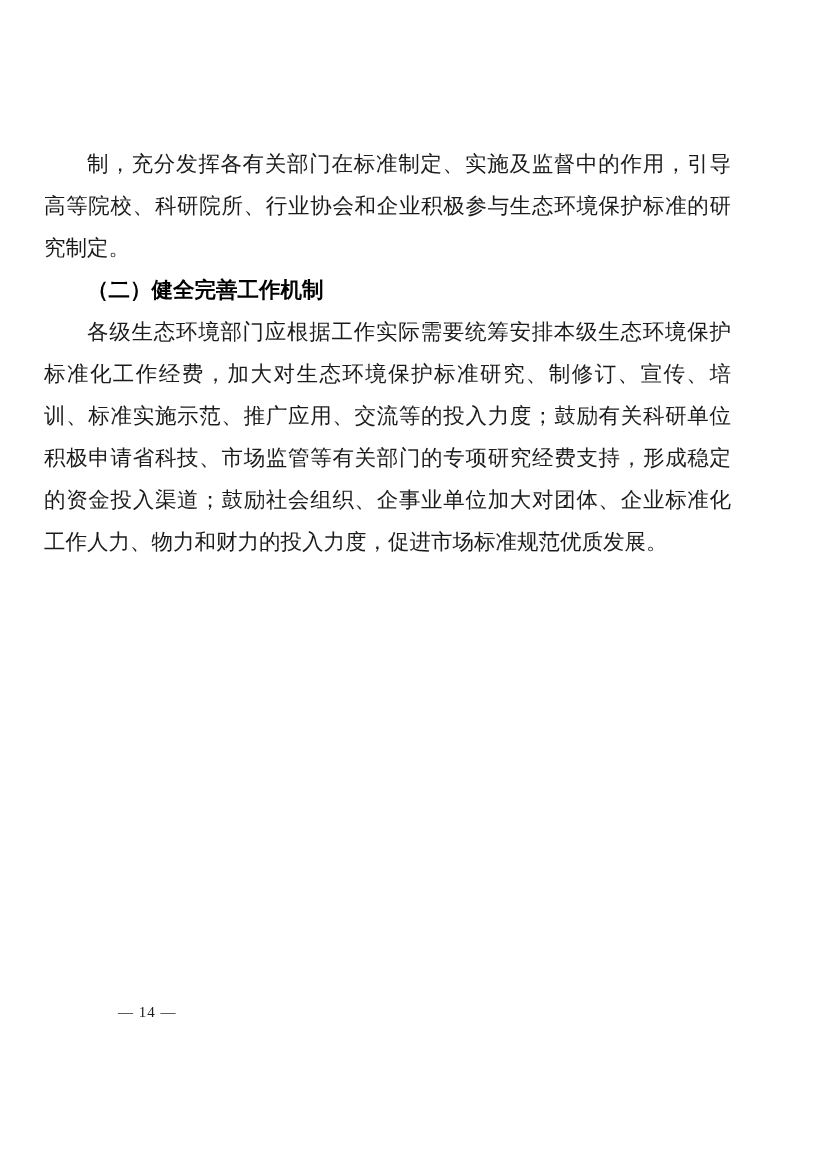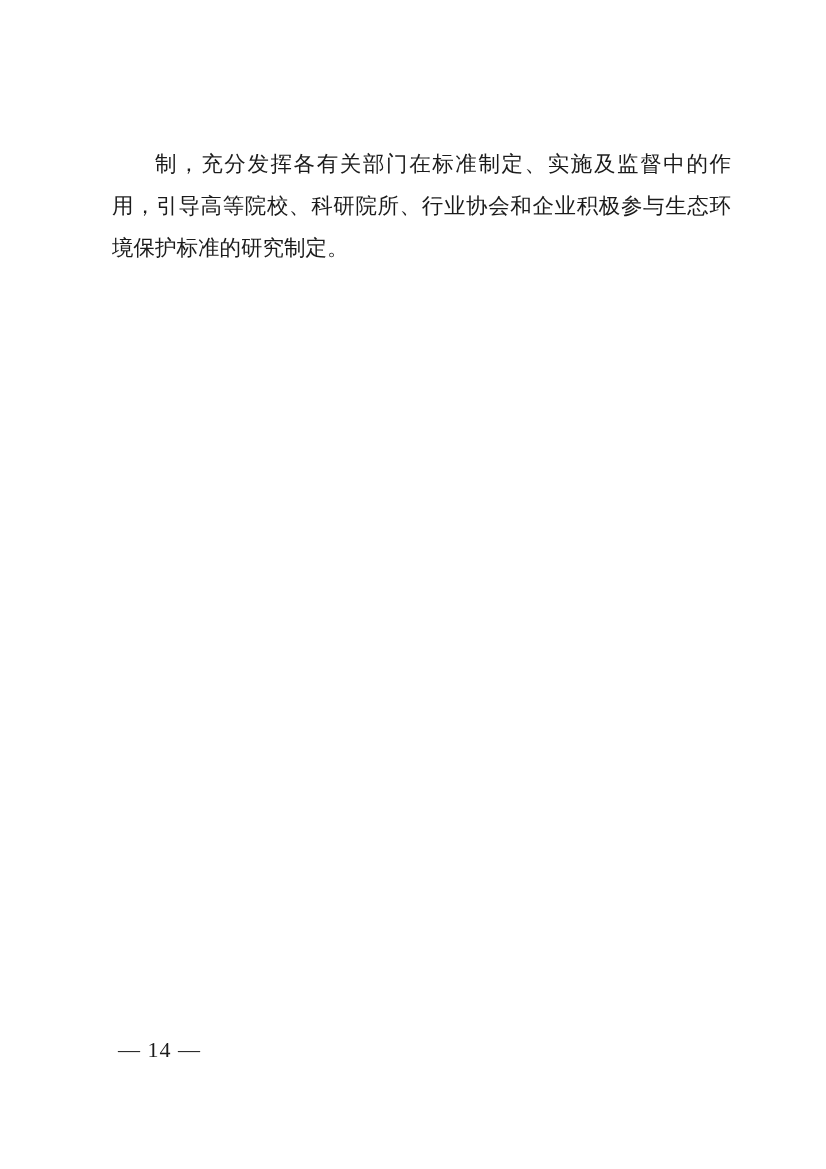--- a/index.html
+++ b/index.html
@@ -7,21 +7,21 @@
     padding: 0;
     background: #ffffff;
   }
   .page {
     position: relative;
     width: 826px;
     height: 1169px;
     margin: 0 auto;
     background: #ffffff;
     box-sizing: border-box;
-    padding: 143px 95px 0 112px;
+    padding: 143px 95px 0 44px;
     font-family: "Liberation Serif", "DejaVu Serif", serif;
     font-size: 21.5px;
     line-height: 42px;
     color: #1b1b1b;
     overflow: hidden;
   }
   .body-text p {
     margin: 0;
     text-indent: 2em;
     text-align: justify;
@@ -32,35 +32,37 @@
     font-size: 21.5px;
     line-height: 42px;
     font-weight: bold;
     text-indent: 2em;
     color: #000000;
     font-family: "Liberation Serif", "DejaVu Serif", serif;
   }
   .page-footer {
     position: absolute;
     left: 118px;
-    top: 1038px;
-    font-size: 22px;
+    top: 1000px;
+    font-size: 15px;
     line-height: 24px;
     color: #1b1b1b;
     letter-spacing: 1px;
     font-family: "Liberation Serif", "DejaVu Serif", serif;
   }
 </style>
 </head>
 <body>
 
 <div class="page">
   <div class="body-text">
 
     <p>制，充分发挥各有关部门在标准制定、实施及监督中的作用，引导高等院校、科研院所、行业协会和企业积极参与生态环境保护标准的研究制定。</p>
 
+    <h2 class="section-heading">（二）健全完善工作机制</h2>
 
+    <p>各级生态环境部门应根据工作实际需要统筹安排本级生态环境保护标准化工作经费，加大对生态环境保护标准研究、制修订、宣传、培训、标准实施示范、推广应用、交流等的投入力度；鼓励有关科研单位积极申请省科技、市场监管等有关部门的专项研究经费支持，形成稳定的资金投入渠道；鼓励社会组织、企事业单位加大对团体、企业标准化工作人力、物力和财力的投入力度，促进市场标准规范优质发展。</p>
 
 
   </div>
 
   <div class="page-footer">— 14 —</div>
 </div>
 
 </body></html>

